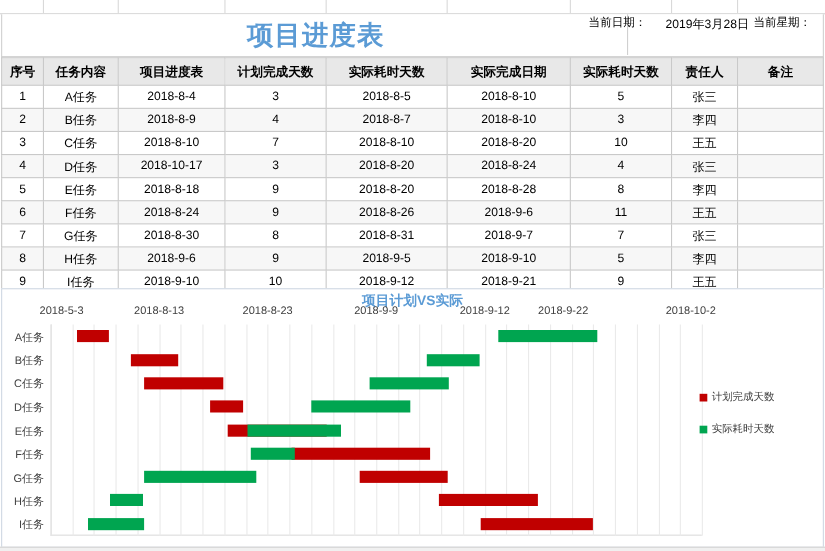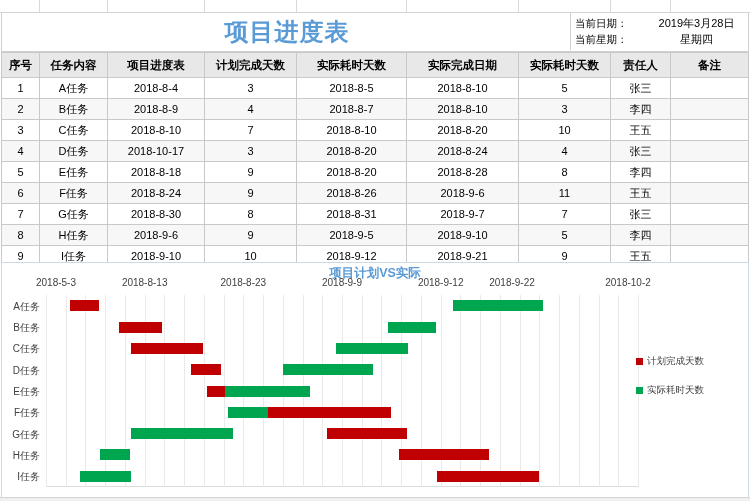--- a/index.html
+++ b/index.html
@@ -17,21 +17,21 @@
   .topstrip .vt{position:absolute;top:0;width:1px;height:12px;background:#d9d9d9;}
 
   
   .titleband{position:absolute;left:1px;top:13px;width:748px;height:39px;
     border:1px solid #d0d0d0;border-top:none;background:#fff;box-sizing:border-box;}
   .maintitle{position:absolute;left:0;top:0;width:570px;height:37px;
     display:flex;align-items:center;justify-content:center;
     font-size:24px;font-weight:bold;color:#5b9bd5;letter-spacing:1px;}
   .datebox{position:absolute;right:0;top:0;width:178px;height:37px;
     border-left:1px solid #d0d0d0;box-sizing:border-box;
-    display:flex;flex-direction:column;justify-content:center;}
+    display:flex;flex-direction:row;justify-content:center;}
   .daterow{display:flex;align-items:center;height:16px;font-size:10.5px;color:#000;}
   .daterow .lbl{width:70px;text-align:left;padding-left:4px;white-space:nowrap;}
   .daterow .val{flex:1;text-align:center;white-space:nowrap;font-size:11px;}
 
   
   table.grid{position:absolute;left:1px;top:52px;border-collapse:collapse;
     table-layout:fixed;width:748px;background:#fff;}
   table.grid th, table.grid td{
     border:1px solid #c9c9c9;
     height:20px;padding:0 2px;

